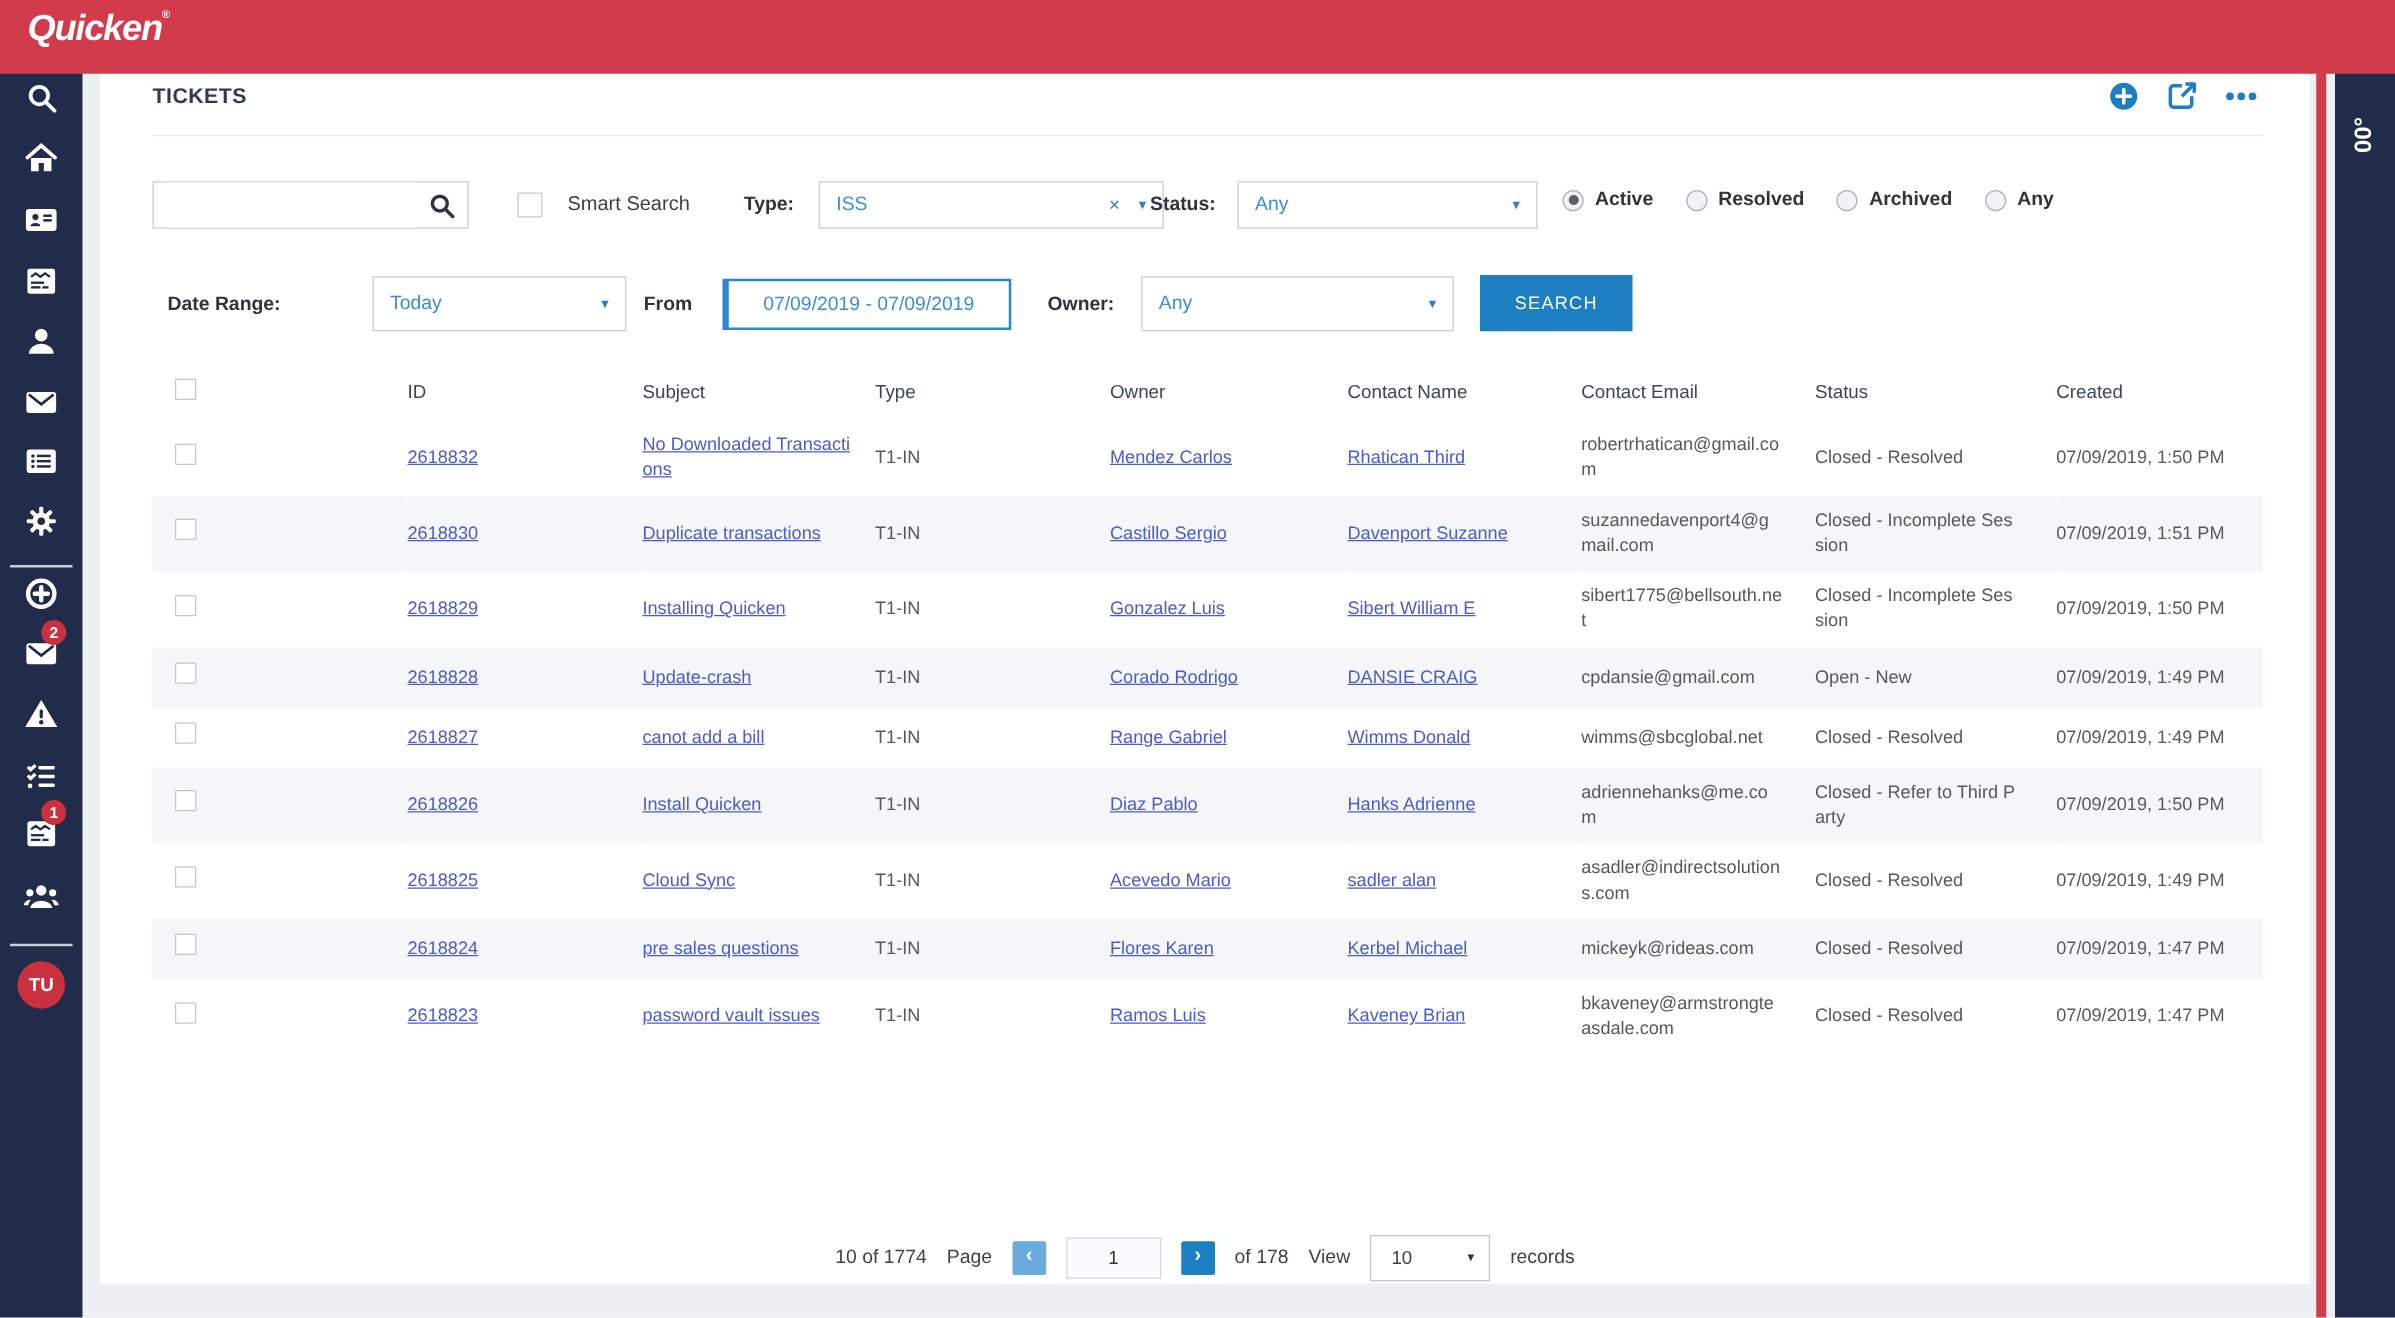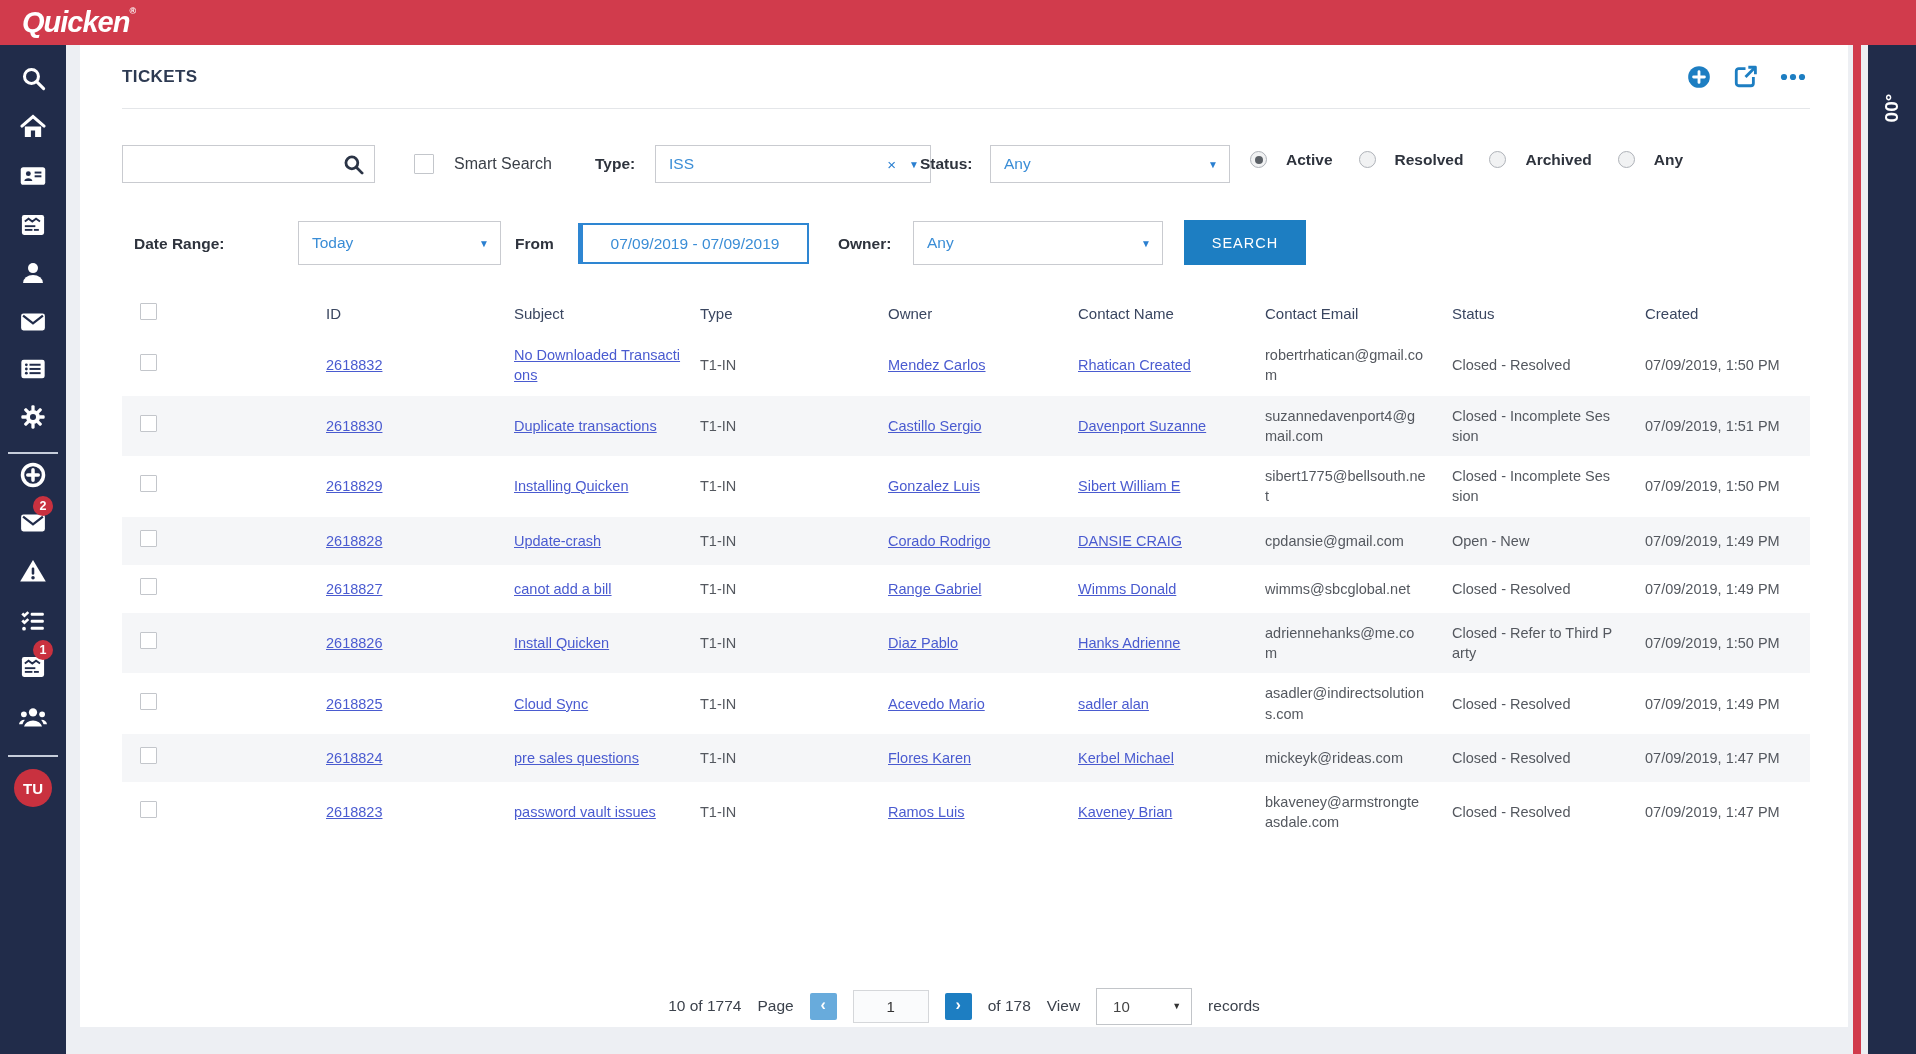--- a/index.html
+++ b/index.html
@@ -1,20 +1,20 @@
 <!DOCTYPE html>
 <html><head>
 <meta charset="utf-8">
 <style>
   * { margin:0; padding:0; box-sizing:border-box; }
   html,body { width:1916px; height:1054px; overflow:hidden;
     font-family:"Liberation Sans", sans-serif; background:#edeff3; }
 
   
-  .top-header { position:absolute; left:0; top:0; width:1916px; height:45px;
+  .top-header { position:absolute; left:0; top:0; width:1916px; height:59px;
     background:#d13b4c; z-index:30; }
   .logo { position:absolute; left:22px; top:6px; color:#fff; font-size:29px;
     font-weight:bold; font-style:italic; letter-spacing:-1px; }
   .logo sup { font-size:9px; font-style:normal; vertical-align:18px; }
 
   
   .sidebar { position:absolute; left:0; top:45px; width:66px; height:1009px;
     background:#212c4a; z-index:20; }
   .snav { position:absolute; left:0; width:66px; height:28px;
     display:flex; justify-content:center; align-items:center; cursor:pointer; }
@@ -64,21 +64,21 @@
     display:flex; align-items:center; cursor:pointer; }
   .select .val { font-size:15.5px; color:#3a8dd6; padding-left:13px; }
   .select .caret { position:absolute; right:11px; font-size:10px; color:#2a7fd0; }
   .select .clear { position:absolute; right:34px; font-size:15px; color:#2a7fd0;
     cursor:pointer; }
   .type-select   { left:575px; top:100px; width:276px; height:38px; }
   .status-select { left:910px; top:100px; width:240px; height:38px; }
 
   .radio-group { position:absolute; left:1170px; top:106px; display:flex; gap:26px;
     align-items:center; }
-  .radio-item { display:flex; gap:19px; align-items:flex-start; cursor:pointer; }
+  .radio-item { display:flex; gap:9px; align-items:center; cursor:pointer; }
   .radio { width:17px; height:17px; border-radius:50%; border:1px solid #aeb2b8;
     background:#f1f2f3; position:relative; }
   .radio.selected::after { content:''; position:absolute; left:3.5px; top:3.5px;
     width:8px; height:8px; border-radius:50%; background:#5b6066; }
   .radio-item .lbl { font-size:15.5px; font-weight:bold; color:#2e333d; }
 
   
   .dr-select    { left:218px; top:176px; width:203px; height:44px; }
   .owner-select { left:833px; top:176px; width:250px; height:44px; }
   .date-input { position:absolute; left:498px; top:178px; width:231px; height:41px;
@@ -388,21 +388,21 @@
         <th>Created</th>
       </tr>
     </thead>
     <tbody>
     <tr>
       <td class="cb-cell"><span class="checkbox" style="width:17px;height:17px"></span></td>
       <td><a>2618832</a></td>
       <td class="cell-subject"><a>No Downloaded Transactions</a></td>
       <td>T1-IN</td>
       <td><a>Mendez Carlos</a></td>
-      <td><a>Rhatican Created</a></td>
+      <td><a>Rhatican Third</a></td>
       <td class="cell-email">robertrhatican@gmail.com</td>
       <td class="cell-status">Closed - Resolved</td>
       <td class="cell-created">07/09/2019, 1:50 PM</td>
     </tr>
 
 
     <tr>
       <td class="cb-cell"><span class="checkbox" style="width:17px;height:17px"></span></td>
       <td><a>2618830</a></td>
       <td class="cell-subject"><a>Duplicate transactions</a></td>

